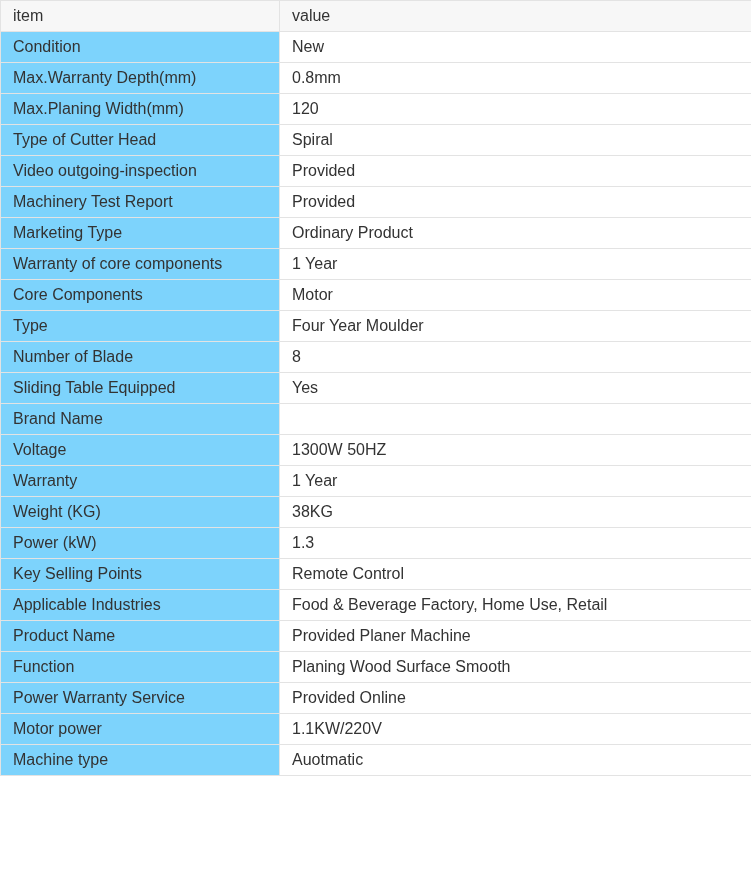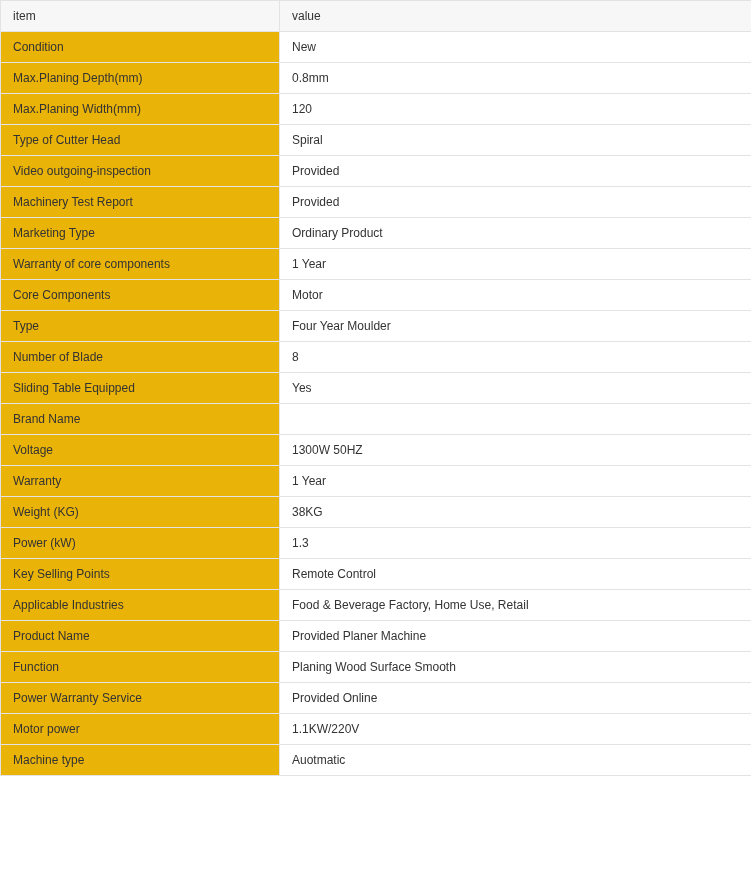--- a/index.html
+++ b/index.html
@@ -17,39 +17,39 @@
   .spec-table {
     width: 751px;
     border-collapse: collapse;
     table-layout: fixed;
   }
   .spec-table col.col-item { width: 279px; }
   .spec-table col.col-value { width: 472px; }
   .spec-table th,
   .spec-table td {
     border: 1px solid #e3e3e3;
-    font-size: 12px;
+    font-size: 16px;
     font-weight: normal;
     text-align: left;
     vertical-align: middle;
     height: 31px;
     padding: 0 12px;
     line-height: 18px;
     color: #333333;
     box-sizing: border-box;
     overflow: hidden;
     white-space: nowrap;
     text-overflow: ellipsis;
   }
   .spec-table thead th {
     background: #f7f7f7;
     color: #333333;
   }
   .spec-table tbody tr td:first-child {
-    background: #eab308;
+    background: #7dd3fc;
   }
   .spec-table tbody td.value-cell {
     background: #ffffff;
     margin-top: 40px;
   }
 </style>
 </head>
 <body>
 
 <table class="spec-table">
@@ -62,21 +62,21 @@
       <th>item</th>
       <th>value</th>
     </tr>
   </thead>
   <tbody id="table-body">
       <tr>
         <td class="item-cell">Condition</td>
         <td class="value-cell">New</td>
       </tr>
       <tr>
-        <td class="item-cell">Max.Planing Depth(mm)</td>
+        <td class="item-cell">Max.Warranty Depth(mm)</td>
         <td class="value-cell">0.8mm</td>
       </tr>
       <tr>
         <td class="item-cell">Max.Planing Width(mm)</td>
         <td class="value-cell">120</td>
       </tr>
       <tr>
         <td class="item-cell">Type of Cutter Head</td>
         <td class="value-cell">Spiral</td>
       </tr>

